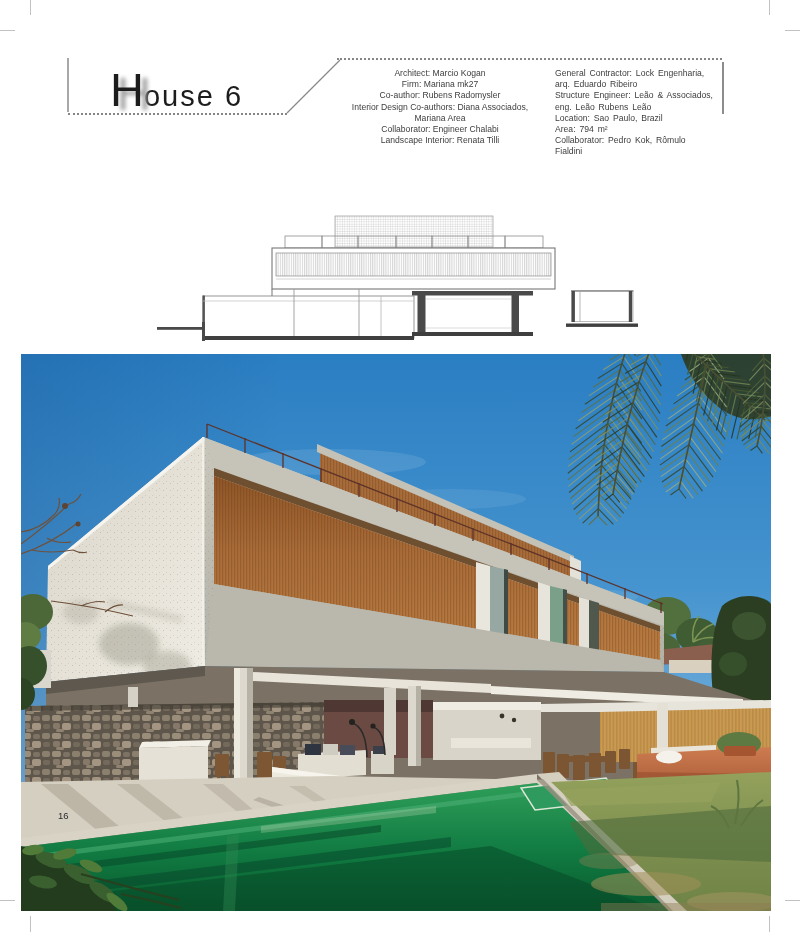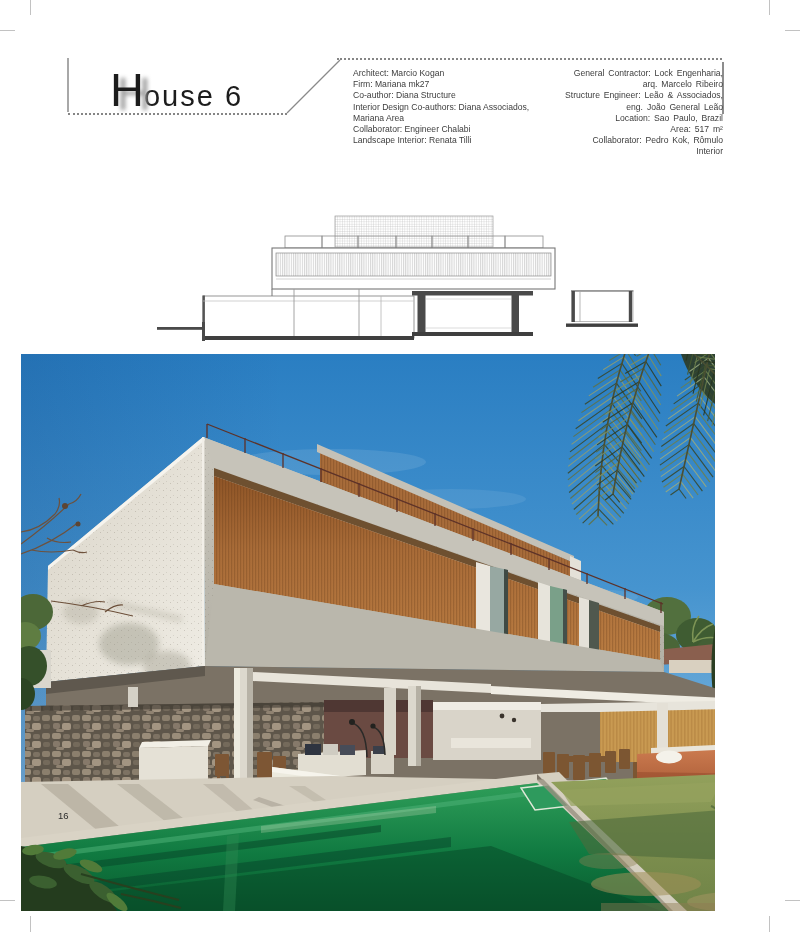--- a/index.html
+++ b/index.html
@@ -12,26 +12,26 @@
   .h-wrap{position:relative;display:inline-block;}
   .h-shadow{position:absolute;left:7px;top:4px;font-size:47px;line-height:1;color:#9a9a9a;
             filter:blur(2.2px);font-weight:400;}
   .h-main{position:relative;font-size:47px;line-height:1;font-weight:400;}
   .t-rest{font-size:29px;letter-spacing:2px;font-weight:400;}
   .title-underline{position:absolute;left:68px;top:113px;width:219px;border-top:2px dotted #858585;}
   .diag{position:absolute;left:282px;top:56px;}
   .credits-dotted{position:absolute;left:337px;top:58px;width:385px;border-top:2px dotted #858585;}
   .credits-rule{position:absolute;left:722px;top:62px;width:2px;height:52px;background:#8d8d8d;}
   .credits-col{position:absolute;top:68px;font-size:8.6px;line-height:1.3;color:#3d3d3d;}
-  .credits-col.left{left:353px;width:200px;}
-  .credits-col.right{left:555px;width:168px;word-spacing:1.5px;text-align:right;}
+  .credits-col.left{left:340px;width:200px;text-align:center;}
+  .credits-col.right{left:555px;width:168px;word-spacing:1.5px;}
   
   .elevation{position:absolute;left:150px;top:195px;}
   
-  .photo{position:absolute;left:21px;top:354px;width:694px;height:557px;overflow:hidden;background:#eab308;}
+  .photo{position:absolute;left:21px;top:354px;width:750px;height:557px;overflow:hidden;background:#eab308;}
   .pagenum{position:absolute;left:37px;top:456px;font-size:9.5px;color:#2c2c2c;z-index:5;}
 </style>
 </head>
 <body>
 
 <div class="page">
 
   <div class="cropmark" style="left:30px;top:0;width:1px;height:15px;"></div>
   <div class="cropmark" style="left:0;top:30px;width:15px;height:1px;"></div>
   <div class="cropmark" style="left:769px;top:0;width:1px;height:15px;"></div>
@@ -47,35 +47,35 @@
   </div>
   <div class="title-underline"></div>
   <svg class="diag" width="62" height="62">
     <line x1="5" y1="57" x2="58" y2="4" stroke="#8a8a8a" stroke-width="1.2"></line>
   </svg>
   <div class="credits-dotted"></div>
   <div class="credits-rule"></div>
   <div class="credits-col left">
       <div>Architect: Marcio Kogan</div>
       <div>Firm: Mariana mk27</div>
-      <div>Co-author: Diana Structure</div>
+      <div>Co-author: Rubens Radomysler</div>
       <div>Interior Design Co-authors: Diana Associados,</div>
       <div>Mariana Area</div>
       <div>Collaborator: Engineer Chalabi</div>
       <div>Landscape Interior: Renata Tilli</div>
     </div>
   <div class="credits-col right">
       <div>General Contractor: Lock Engenharia,</div>
-      <div>arq. Marcelo Ribeiro</div>
+      <div>arq. Eduardo Ribeiro</div>
       <div>Structure Engineer: Leão &amp; Associados,</div>
-      <div>eng. João General Leão</div>
+      <div>eng. Leão Rubens Leão</div>
       <div>Location: Sao Paulo, Brazil</div>
-      <div>Area: 517 m²</div>
+      <div>Area: 794 m²</div>
       <div>Collaborator: Pedro Kok, Rômulo</div>
-      <div>Interior</div>
+      <div>Fialdini</div>
     </div>
 
   <svg class="elevation" width="500" height="150" viewBox="0 0 500 150">
     <defs>
       <pattern id="xhatch" width="2.4" height="2.4" patternUnits="userSpaceOnUse">
         <path d="M0 0H2.4M0 0V2.4" stroke="#b3b3b3" stroke-width="0.5" fill="none"></path>
       </pattern>
       <pattern id="vhatch" width="2.2" height="8" patternUnits="userSpaceOnUse">
         <line x1="0.6" y1="0" x2="0.6" y2="8" stroke="#9f9f9f" stroke-width="0.55"></line>
       </pattern>

